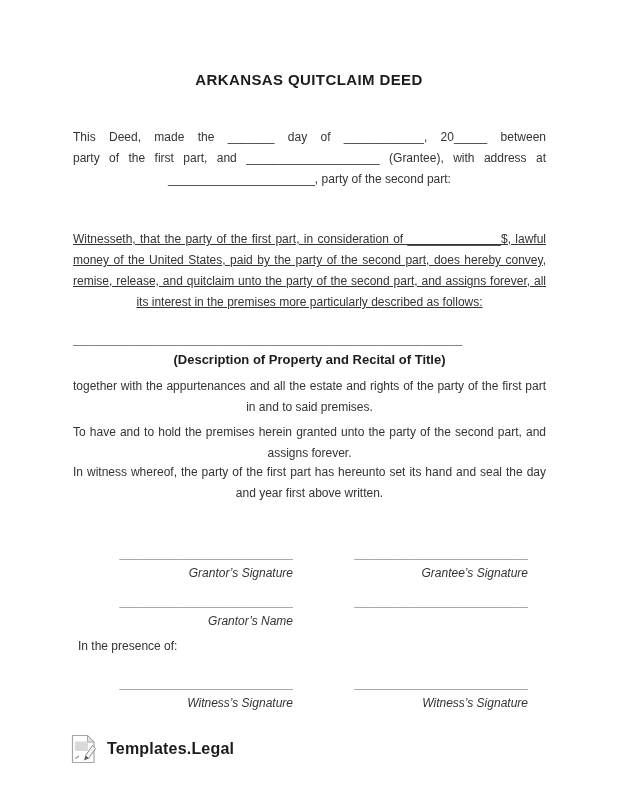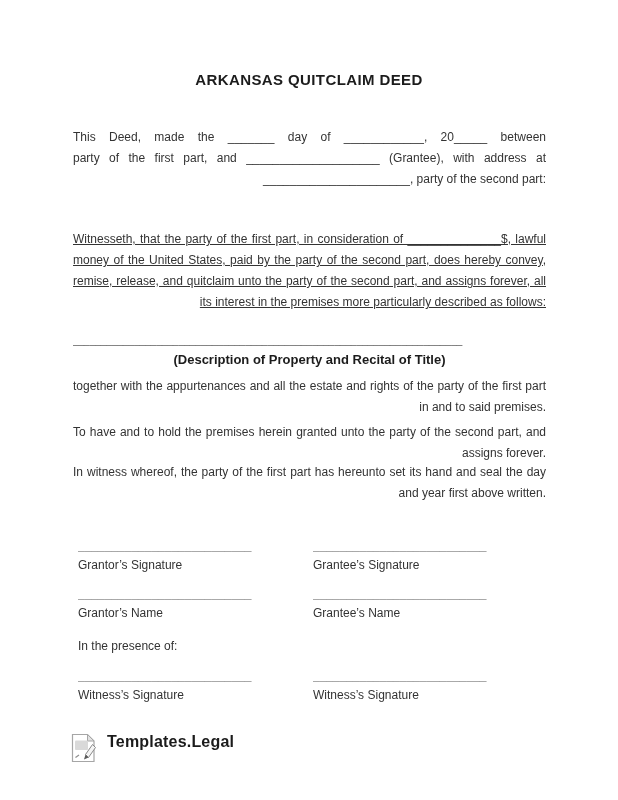--- a/index.html
+++ b/index.html
@@ -23,21 +23,21 @@
   .doc-title{
     position:absolute;top:70px;left:0;width:618px;
     text-align:center;font-size:15px;font-weight:bold;
     letter-spacing:.4px;color:var(--title);line-height:20px;
   }
   .para{
     position:absolute;left:73px;width:473px;
     font-size:12px;line-height:21px;color:var(--text);
   }
   .jline{text-align:justify;text-align-last:justify;}
-  .jlast{text-align:right;}
+  .jlast{text-align:center;}
   .p-opening{top:127px;}
   .p-witnesseth{top:229px;text-decoration:underline;}
   .p-together{top:376px;}
   .p-tohave{top:422px;}
   .p-inwitness{top:462px;}
   .blankline{
     position:absolute;left:73px;width:473px;
     font-size:10px;line-height:18px;color:var(--blank-line);
     white-space:nowrap;overflow:hidden;margin-top:24px;
   }
@@ -45,35 +45,35 @@
   .blank2{top:326px;}
   .desc-heading{
     position:absolute;top:351px;left:73px;width:473px;
     text-align:center;font-size:13px;font-weight:bold;
     line-height:18px;color:var(--title);
   }
   .sigrow{position:absolute;left:78px;width:467px;height:48px;}
   .row-sig1{top:528px;}
   .row-sig2{top:576px;}
   .row-witness{top:658px;}
-  .sigcol{position:absolute;top:8px;width:215px;}
+  .sigcol{position:absolute;top:16px;width:215px;text-align:right;}
   .sigcol.c1{left:0;}
   .sigcol.c2{left:235px;}
   .sigline{
     font-size:12px;line-height:18px;color:var(--signature-line);
     white-space:nowrap;overflow:hidden;
   }
-  .siglabel{font-size:12px;line-height:21px;margin-top:1px;color:var(--text);}
+  .siglabel{font-size:12px;line-height:21px;margin-top:1px;color:var(--text);font-style:italic;}
   .presence{
     position:absolute;top:636px;left:78px;
     font-size:12px;line-height:21px;color:var(--text);
   }
   .footer{
     position:absolute;top:733px;left:70px;height:32px;
-    display:flex;align-items:flex-start;gap:10px;
+    display:flex;align-items:center;gap:10px;
   }
   .brand-name{
     font-size:16px;font-weight:bold;letter-spacing:.2px;
     color:var(--brand);
   }
   .icon-wrap{width:27px;height:30px;display:block;}
 </style>
 </head>
 <body>
 
@@ -124,21 +124,20 @@
     </div>
   </div>
 
   <div class="sigrow row-sig2">
     <div class="sigcol c1">
       <div class="sigline">__________________________</div>
       <div class="siglabel">Grantor’s Name</div>
     </div>
     <div class="sigcol c2">
       <div class="sigline">__________________________</div>
-      <div class="siglabel">Grantee’s Name</div>
     </div>
   </div>
 
   <div class="presence">In the presence of:</div>
 
   <div class="sigrow row-witness">
     <div class="sigcol c1">
       <div class="sigline">__________________________</div>
       <div class="siglabel">Witness’s Signature</div>
     </div>

